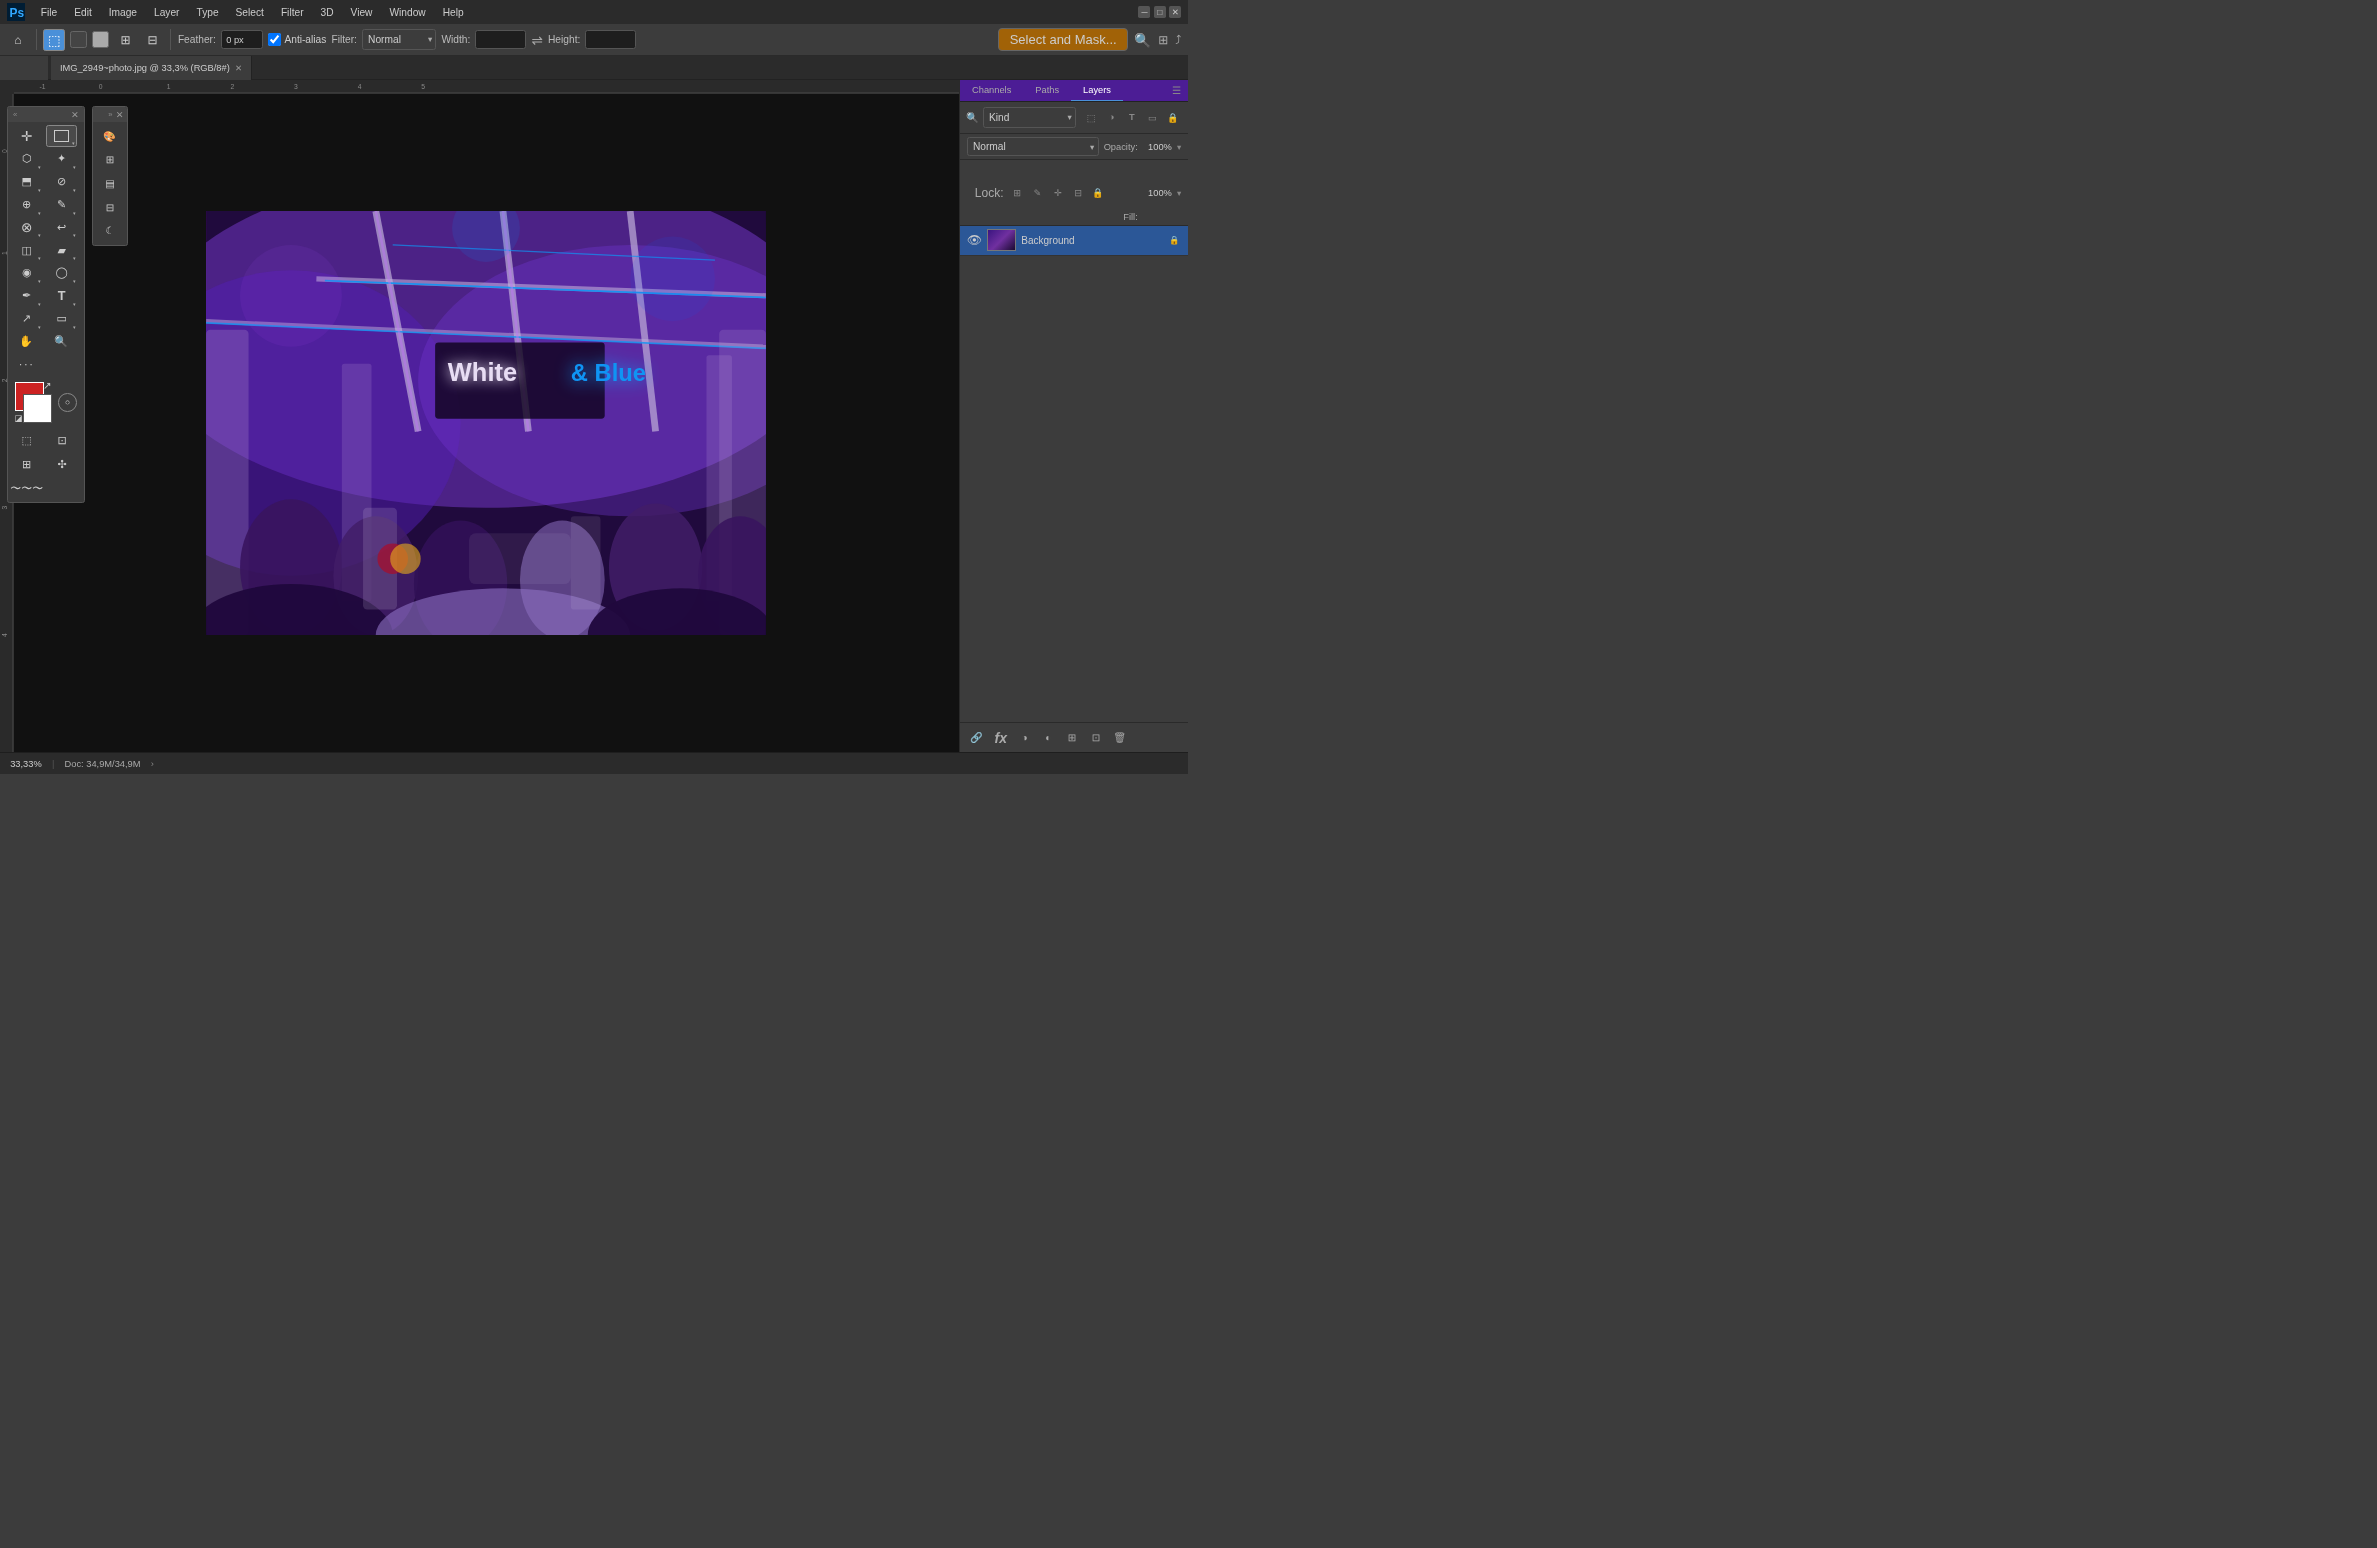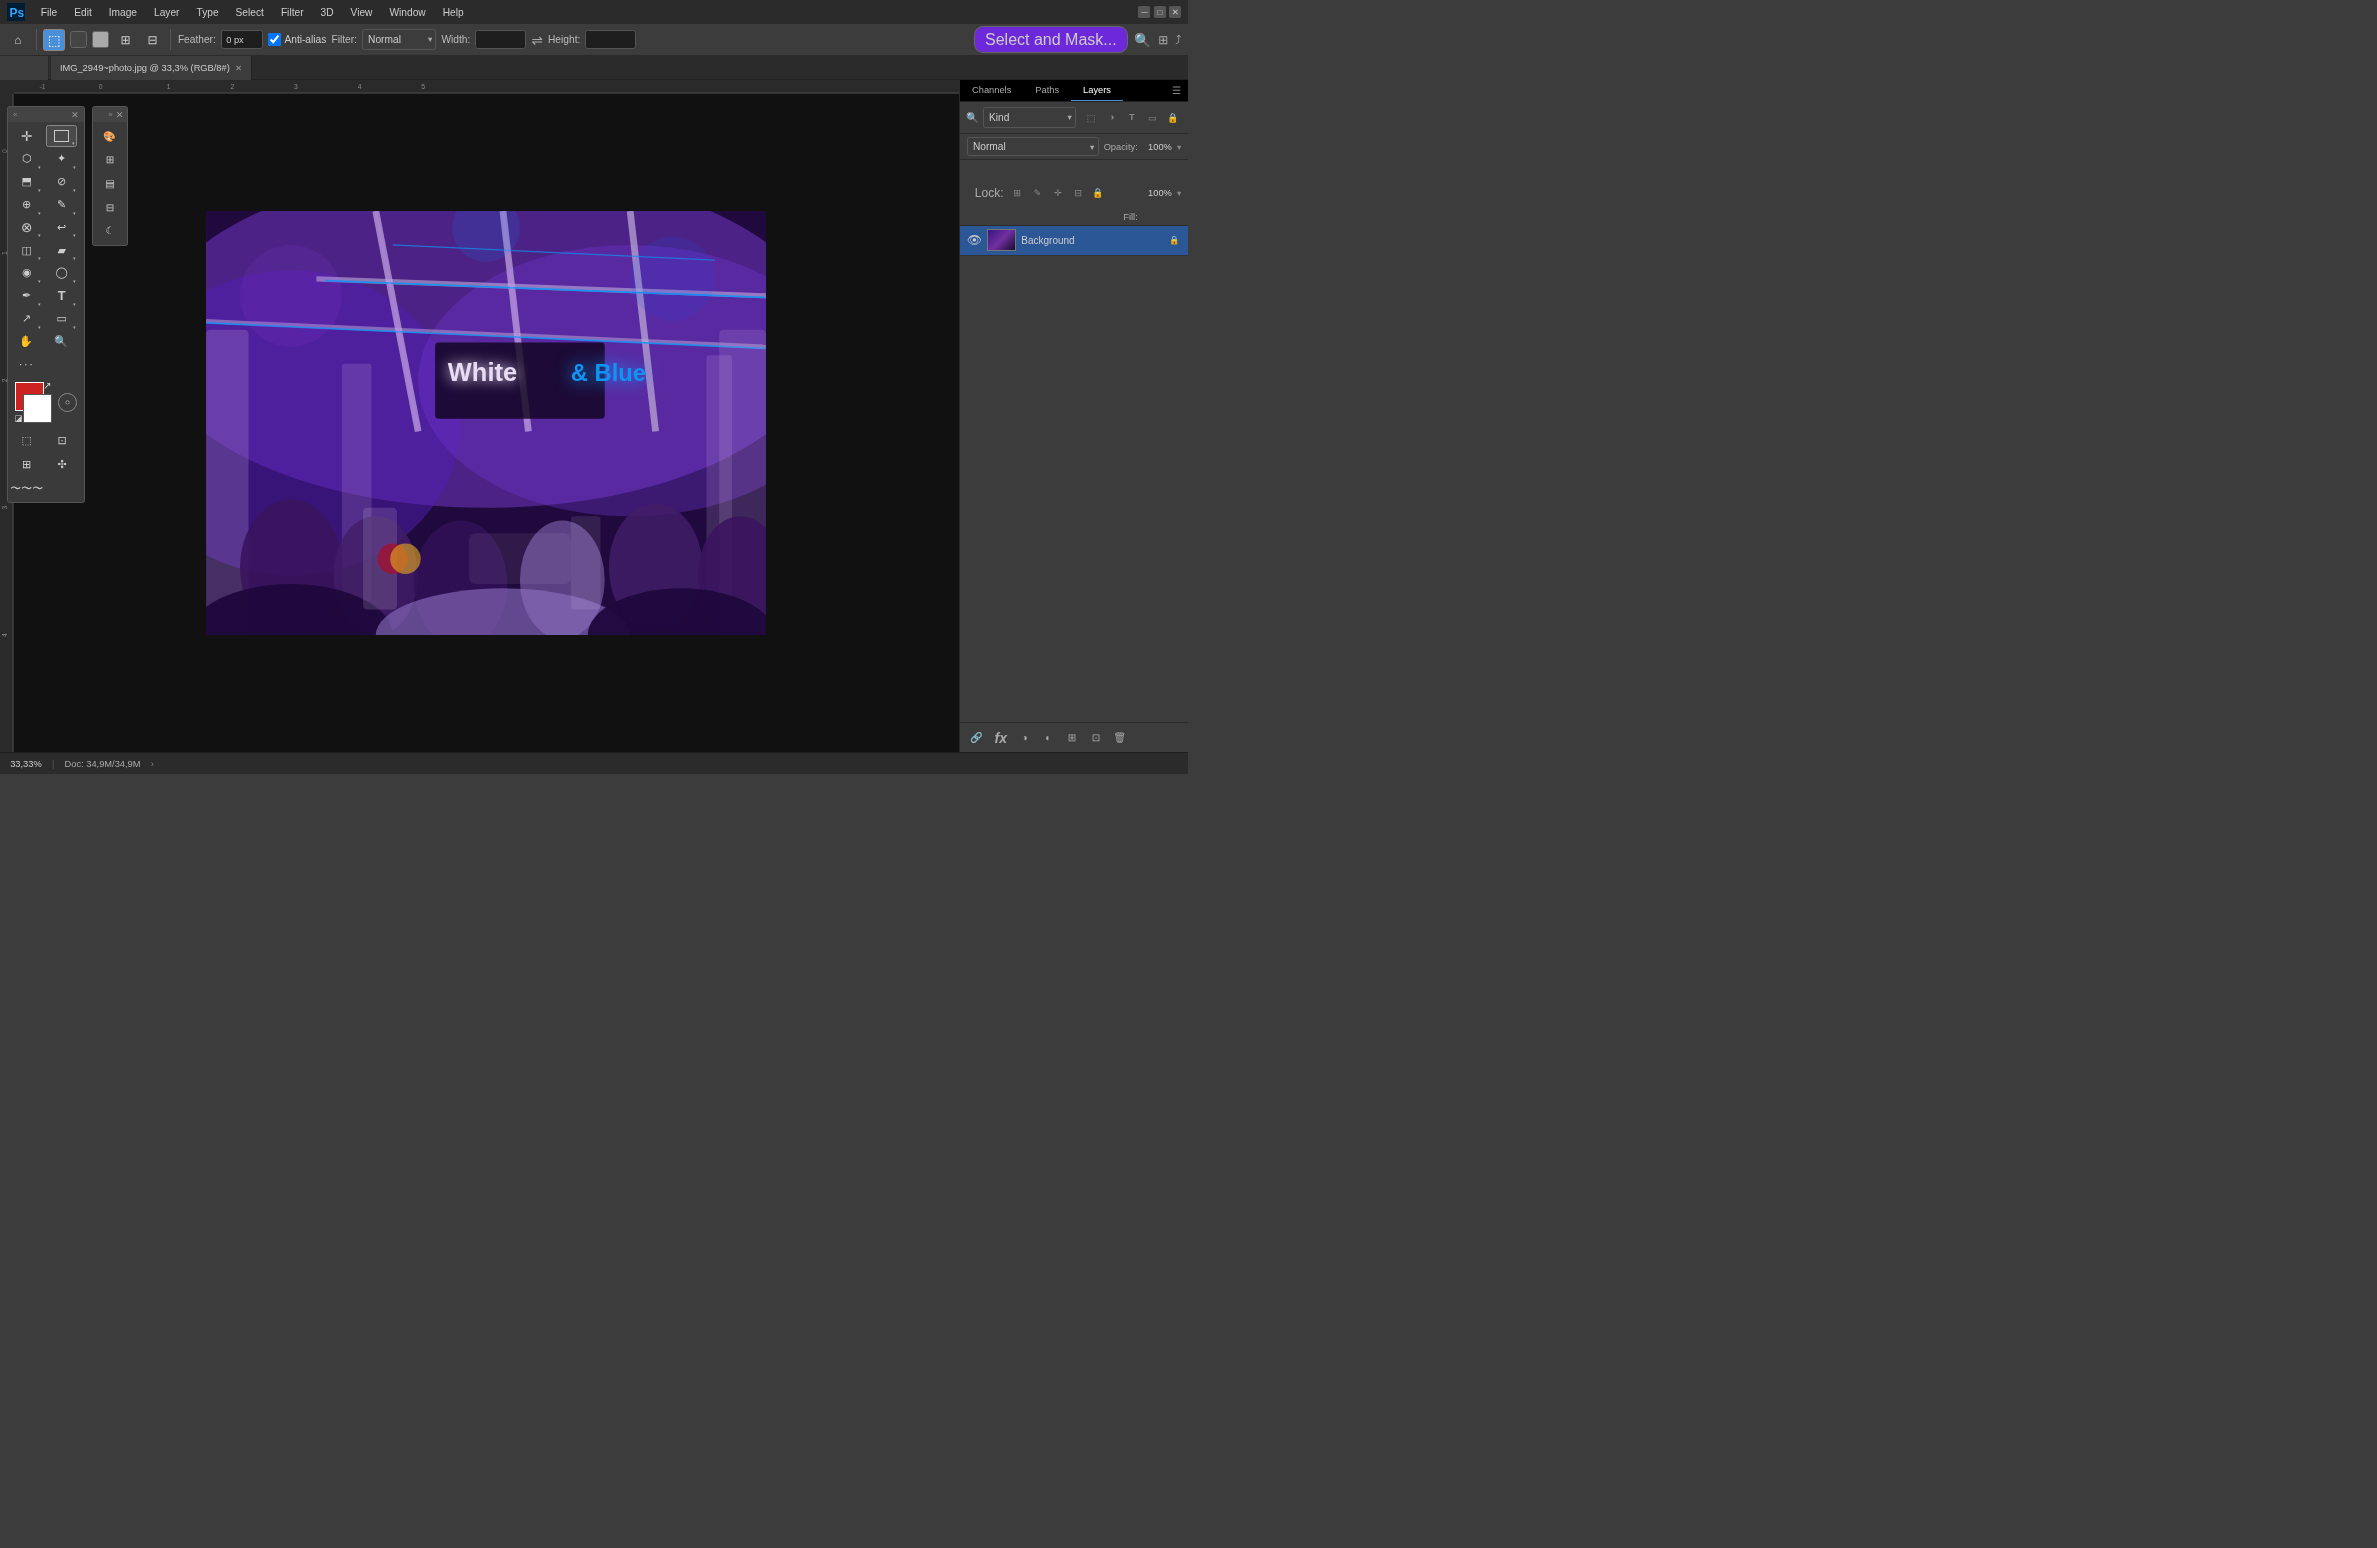--- a/index.html
+++ b/index.html
@@ -132,26 +132,26 @@
       background: #1e1e1e;
       border: 0.8px solid #555;
       color: #ccc;
       border-radius: 2.5px;
       padding: 1.7px 4.2px;
       font-size: 9.3px;
       width: 51px;
       height: 18.7px;
     }
     .select-mask-btn {
-      background: #6d28d9;
+      background: #a16207;
       border: 0.8px solid #666;
       color: #ccc;
-      border-radius: 9px;
+      border-radius: 4px;
       padding: 3.4px 10.2px;
-      font-size: 16px;
+      font-size: 13px;
       cursor: pointer;
       white-space: nowrap;
     }
 
     
     .tabbar {
       display: flex;
       align-items: center;
       background: #2b2b2b;
       height: 24px;
@@ -326,21 +326,21 @@
     
     .right-panel {
       width: 229px;
       background: #3c3c3c;
       border-left: 0.8px solid #2a2a2a;
       display: flex;
       flex-direction: column;
     }
     .panel-tabs {
       display: flex;
-      background: #000000;
+      background: #4c1d95;
       border-bottom: 0.8px solid #222;
     }
     .panel-tab {
       padding: 5.1px 12px;
       font-size: 9.3px;
       color: #aaa;
       cursor: pointer;
       border-bottom: 1.7px solid transparent;
     }
     .panel-tab.active {

